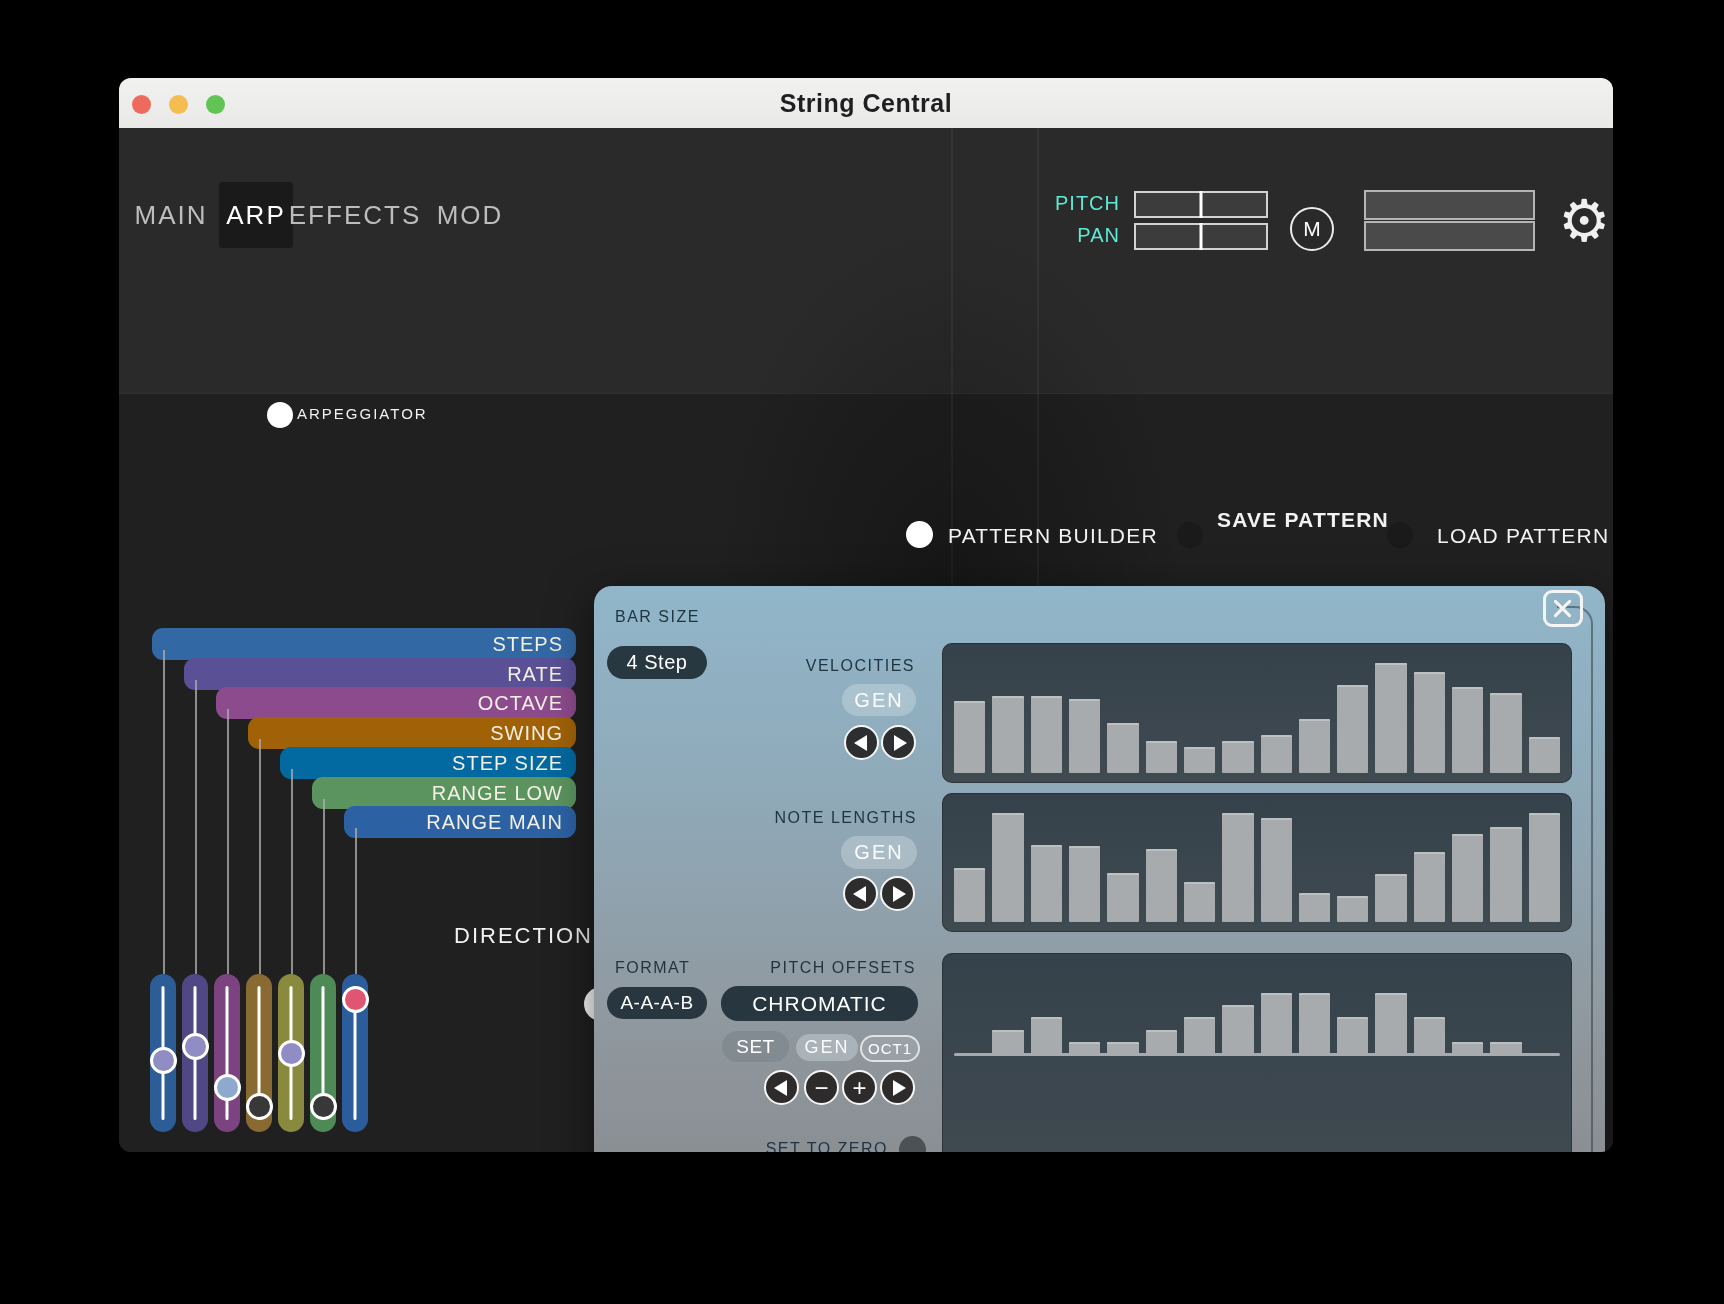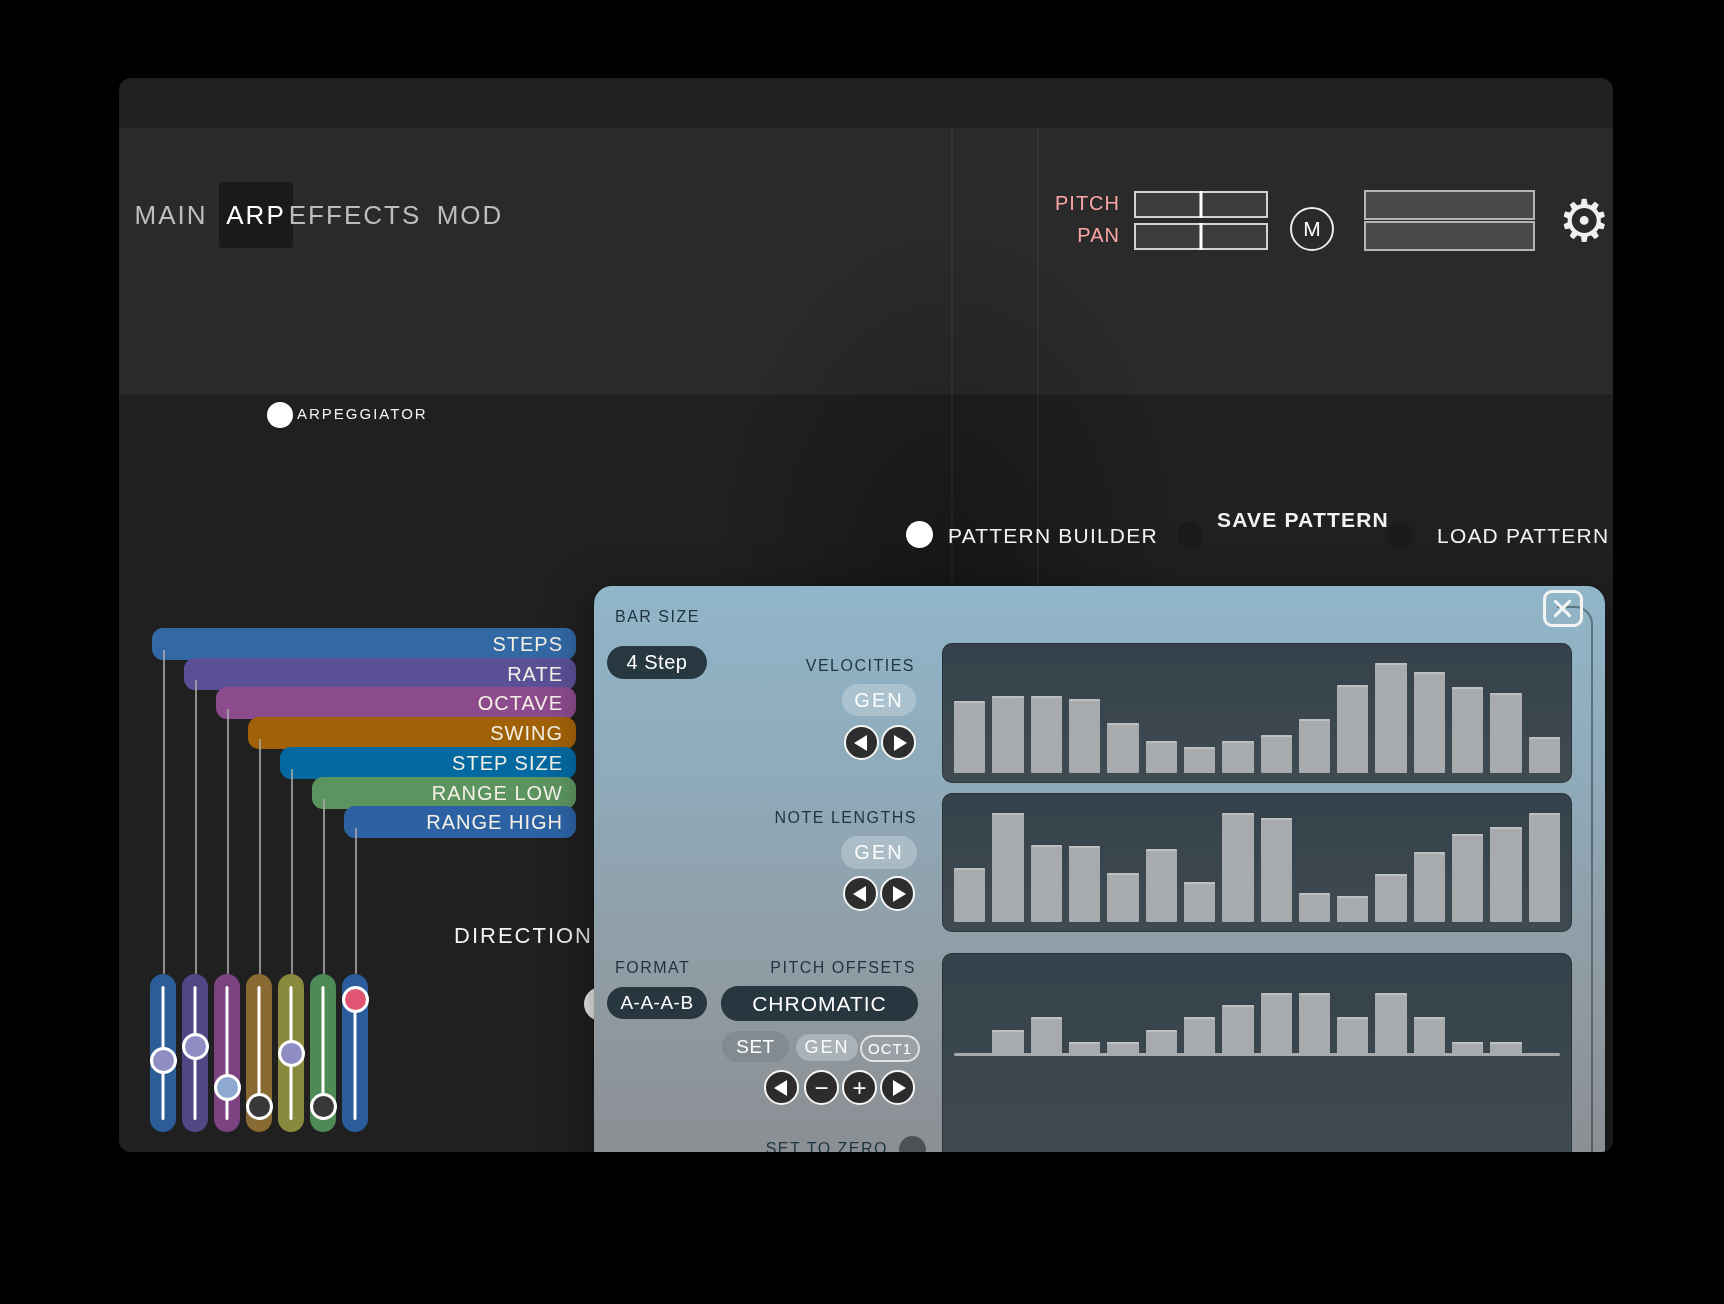--- a/index.html
+++ b/index.html
@@ -25,21 +25,21 @@
        font-size:26px;letter-spacing:2px;color:#bdbdbd;cursor:default;}
   .tab.active{background:#1a1a1b;color:#fff;border-radius:3px;}
   
   .preset{position:absolute;left:433px;top:63px;width:470px;height:53px;border:2px solid #9c9c9c;
           background:rgba(15,15,15,.25);display:flex;align-items:center;justify-content:center;}
   .preset-text{font-size:24px;color:#f2f2f2;letter-spacing:1px;}
   .chev{position:absolute;top:19px;width:15px;height:15px;}
   .chev.left{border-left:2px solid #8f8f8f;border-bottom:2px solid #8f8f8f;transform:rotate(45deg);}
   .chev.right{border-top:2px solid #8f8f8f;border-right:2px solid #8f8f8f;transform:rotate(45deg);}
   
-  .tinylabel{position:absolute;width:96px;text-align:right;font-size:20px;color:#fca5a5;letter-spacing:1px;}
+  .tinylabel{position:absolute;width:96px;text-align:right;font-size:20px;color:#5eead4;letter-spacing:1px;}
   .hslider{position:absolute;left:1015px;width:130px;height:23px;border:2px solid #d2d2d2;background:#3c3c3c;}
   .hslider .mark{position:absolute;left:50%;top:-2px;bottom:-2px;width:3px;background:#fff;transform:translateX(-50%);}
   .mbtn{position:absolute;left:1171px;top:79px;width:40px;height:40px;border-radius:50%;
         border:2.5px solid #ececec;color:#fff;font-size:21px;display:flex;align-items:center;justify-content:center;}
   .meter{position:absolute;left:1245px;width:167px;height:26px;border:2px solid #b5b5b5;background:#4a4a4a;}
   .gear{position:absolute;left:1434px;top:58px;width:62px;text-align:center;font-size:58px;color:#f0f0f0;
         font-family:"DejaVu Sans",sans-serif;line-height:70px;}
   
   .dot{position:absolute;border-radius:50%;}
   .rowlabel{position:absolute;font-size:21px;letter-spacing:1.2px;color:#f2f2f2;white-space:nowrap;}
@@ -87,20 +87,26 @@
   .baseline{position:absolute;left:12px;right:12px;top:100px;height:3px;background:#a7abad;border-radius:2px;}
   .pbars{position:absolute;left:12px;right:12px;top:0;height:101px;display:flex;align-items:flex-end;gap:7px;}
   .pbars .b{flex:1;background:#a7abad;border-radius:1px;box-shadow:inset 0 2px 0 rgba(255,255,255,.25);}
 </style>
 </head>
 <body>
 
 <div class="stage">
   <div class="window">
 
+    <div class="titlebar">
+      <span class="tl" style="left:13px;background:#ee6a5f"></span>
+      <span class="tl" style="left:50px;background:#f5bd4f"></span>
+      <span class="tl" style="left:87px;background:#61c454"></span>
+      <span class="title">String Central</span>
+    </div>
 
     <div class="content">
       <div class="upperstrip"></div>
       <div class="bgstring" style="left:832px;"></div>
       <div class="bgstring" style="left:918px;"></div>
       <div class="bgshade"></div>
 
       <div id="tabs">
           <div class="tab" style="left: 8px; width: 88px;">MAIN</div>
           <div class="tab active" style="left: 100px; width: 74px;">ARP</div>
@@ -166,21 +172,21 @@
           <div class="track" style="left: 159px; top: 846px; background: rgb(138, 138, 62);">
             <div class="inner"></div>
           </div>
           <div class="handle" style="left: 158.5px; top: 911.5px; background: rgb(144, 140, 196);"></div>
           <div class="hbar" style="left: 193px; top: 649px; width: 264px; background: rgb(92, 148, 96);">RANGE LOW</div>
           <div class="vline" style="left: 204px; top: 671px; height: 175px;"></div>
           <div class="track" style="left: 191px; top: 846px; background: rgb(78, 138, 85);">
             <div class="inner"></div>
           </div>
           <div class="handle" style="left: 190.5px; top: 965.22px; background: rgb(56, 56, 56);"></div>
-          <div class="hbar" style="left: 225px; top: 678px; width: 232px; background: rgb(44, 98, 164);">RANGE HIGH</div>
+          <div class="hbar" style="left: 225px; top: 678px; width: 232px; background: rgb(44, 98, 164);">RANGE MAIN</div>
           <div class="vline" style="left: 236px; top: 700px; height: 146px;"></div>
           <div class="track" style="left: 223px; top: 846px; background: rgb(43, 92, 156);">
             <div class="inner"></div>
           </div>
           <div class="handle" style="left: 222.5px; top: 857.78px; background: rgb(224, 86, 114);"></div>
         </div>
 
       <div class="panel">
         <div class="edgeoutline"></div>
         <div class="closebtn">

